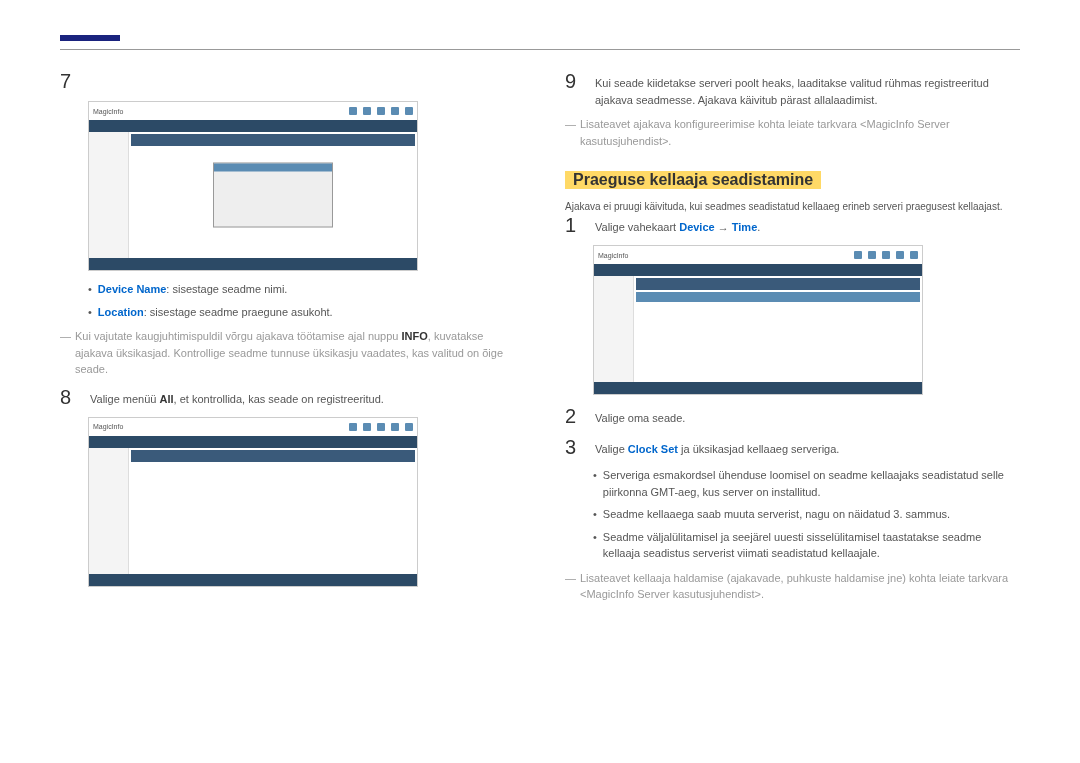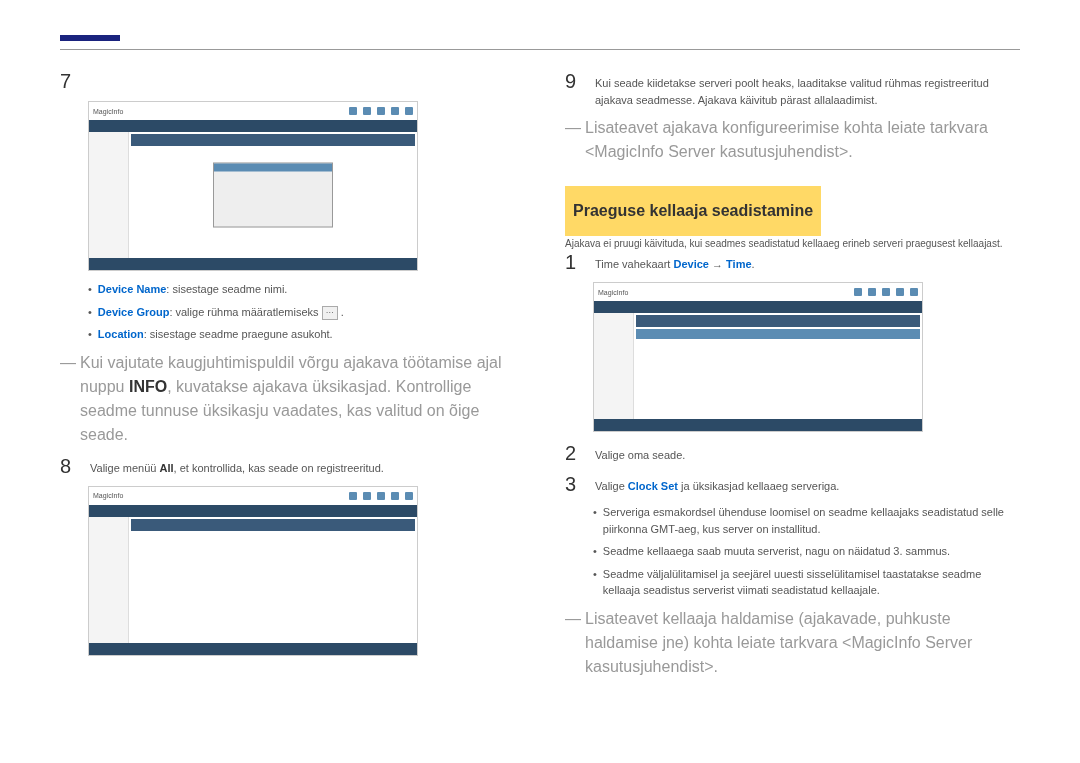--- a/index.html
+++ b/index.html
@@ -22,23 +22,23 @@
   .screenshot .footer { position: absolute; left: 0; right: 0; bottom: 0; height: 12px; background: #2c4a66; }
   .screenshot .dialog { position: absolute; left: 50%; top: 50%; transform: translate(-50%,-50%); width: 120px; height: 65px; background: #eee; border: 1px solid #999; }
   .screenshot .dialog .dhead { height: 8px; background: #5b8cb3; }
   .screenshot .dialog .dbody { padding: 4px; font-size: 5px; }
   .screenshot .table-header { height: 12px; background: #3a5a7a; margin: 2px; }
   .bullet-list { margin-left: 28px; margin-bottom: 8px; }
   .bullet { margin-bottom: 6px; font-size: 11px; color: #555; display: flex; gap: 6px; line-height: 1.5; }
   .bullet::before { content: "•"; color: #555; }
   .blue { color: #0066cc; font-weight: bold; }
   .bold { font-weight: bold; color: #333; margin-top: 42px; }
-  .note { font-size: 16px; color: #999; line-height: 1.5; margin-bottom: 8px; display: flex; gap: 4px; }
+  .note { font-size: 11px; color: #999; line-height: 1.5; margin-bottom: 8px; display: flex; gap: 4px; }
   .note::before { content: "―"; color: #999; flex-shrink: 0; }
-  .heading { background: #ffd966; color: #333; font-size: 16px; font-weight: bold; padding: 16px 8px; display: inline-block; }
+  .heading { background: #ffd966; color: #333; font-size: 16px; font-weight: bold; padding: 0 8px; display: inline-block; margin-bottom: 10px; }
   .sel-icon { display: inline-block; width: 16px; height: 14px; border: 1px solid #aaa; background: #f0f0f0; vertical-align: middle; font-size: 8px; text-align: center; line-height: 12px; color: #666; }
 </style>
 </head>
 <body>
 
 <div class="header-line"></div>
 <div class="header-rule"></div>
 
 <div class="columns">
 
@@ -66,23 +66,20 @@
             <div class="dhead"></div>
             <div class="dbody"></div>
           </div>
       </div>
       <div class="footer"></div>
     </div>
 
     <div class="bullet-list">
       <div class="bullet">
           <span><span class="blue">Device Name</span><span>: sisestage seadme nimi.</span></span>
-        </div>
-      <div class="bullet">
-          <span><span class="blue">Device Group</span><span>: valige rühma määratlemiseks </span><span class="sel-icon">⋯</span><span> .</span></span>
         </div>
       <div class="bullet">
           <span><span class="blue">Location</span><span>: sisestage seadme praegune asukoht.</span></span>
         </div>
     </div>
 
     <div class="note">
         <span><span>Kui vajutate kaugjuhtimispuldil võrgu ajakava töötamise ajal nuppu </span><span class="bold">INFO</span><span>, kuvatakse ajakava üksikasjad. Kontrollige seadme tunnuse üksikasju vaadates, kas valitud on õige seade.</span></span>
       </div>
 
@@ -120,21 +117,21 @@
     <div class="note">
         <span><span>Lisateavet ajakava konfigureerimise kohta leiate tarkvara &lt;</span><span>MagicInfo Server </span><span>kasutusjuhendist&gt;.</span></span>
       </div>
 
     <div style="height:14px"></div>
     <div class="heading">Praeguse kellaaja seadistamine</div>
     <div style="font-size:10px;color:#555;line-height:1.5">Ajakava ei pruugi käivituda, kui seadmes seadistatud kellaaeg erineb serveri praegusest kellaajast.</div>
 
     <div class="step">
       <div class="step-num">1</div>
-      <div class="step-text"><span>Time vahekaart </span><span class="blue">Device</span><span> → </span><span class="blue">Time</span><span>.</span></div>
+      <div class="step-text"><span>Valige vahekaart </span><span class="blue">Device</span><span> → </span><span class="blue">Time</span><span>.</span></div>
     </div>
 
     <div class="screenshot" style="height:150px">
       <div class="topbar">
           <span class="logo">MagicInfo</span>
         <div class="icons">
             <div class="icon-dot"></div>
             <div class="icon-dot"></div>
             <div class="icon-dot"></div>
             <div class="icon-dot"></div>

